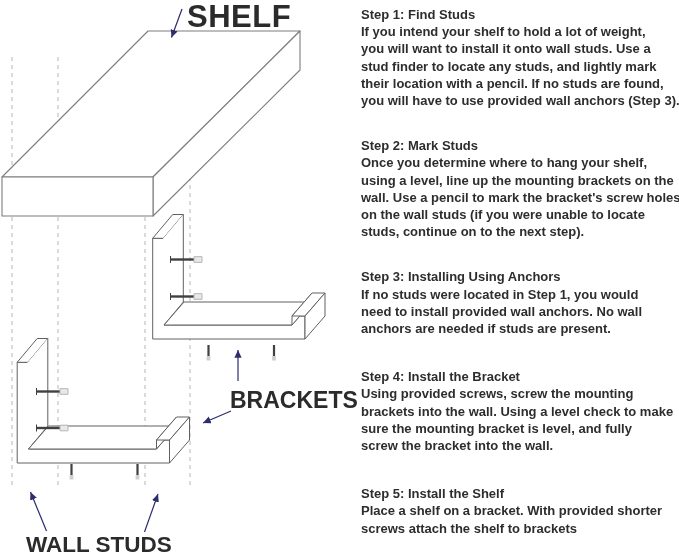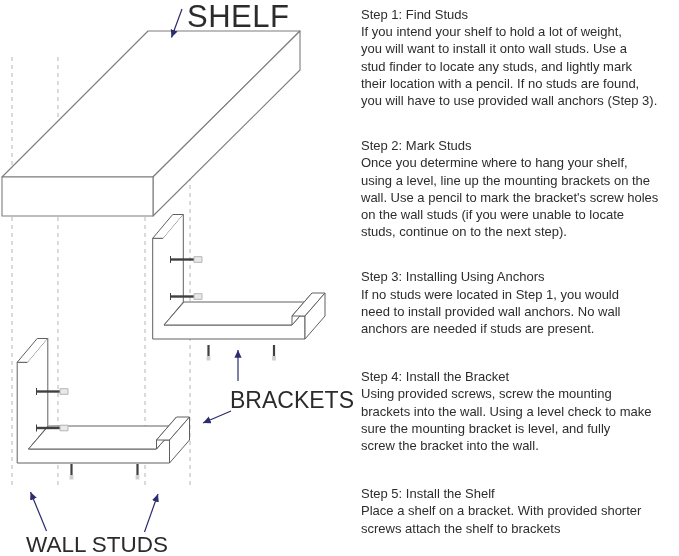--- a/index.html
+++ b/index.html
@@ -3,20 +3,21 @@
 <meta charset="utf-8">
 <style>
   html, body { margin: 0; padding: 0; background: #ffffff; }
   .stage {
     position: relative;
     width: 679px;
     height: 556px;
     background: #ffffff;
     overflow: hidden;
     font-family: "Liberation Sans", sans-serif;
+    font-weight: bold;
   }
   .diagram-svg {
     position: absolute;
     left: 0;
     top: 0;
   }
   .svg-label {
     font-family: "Liberation Sans", sans-serif;
     fill: #2b2b2b;
   }

